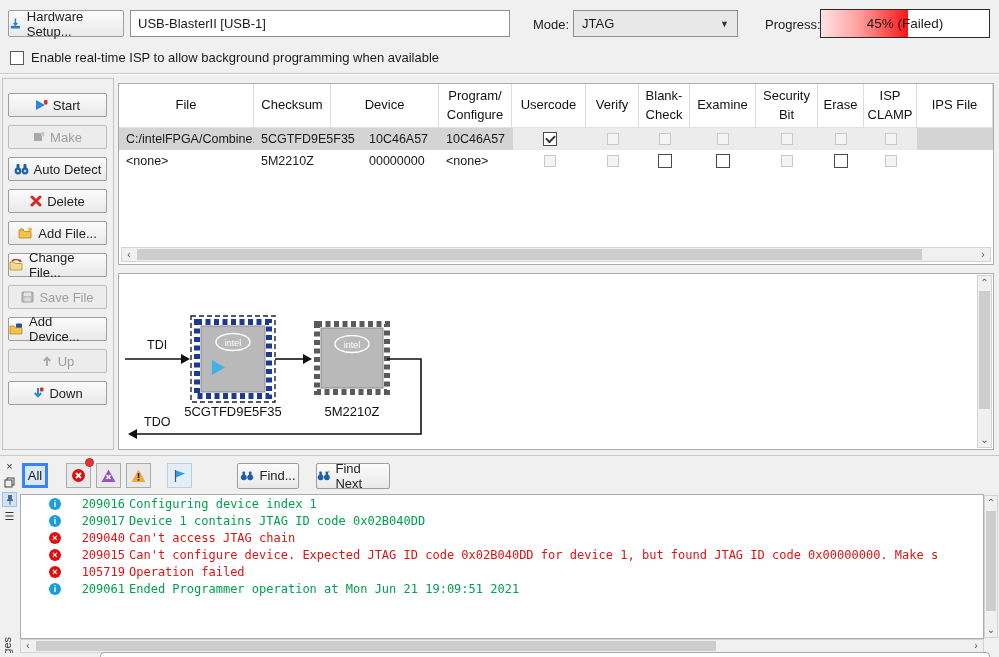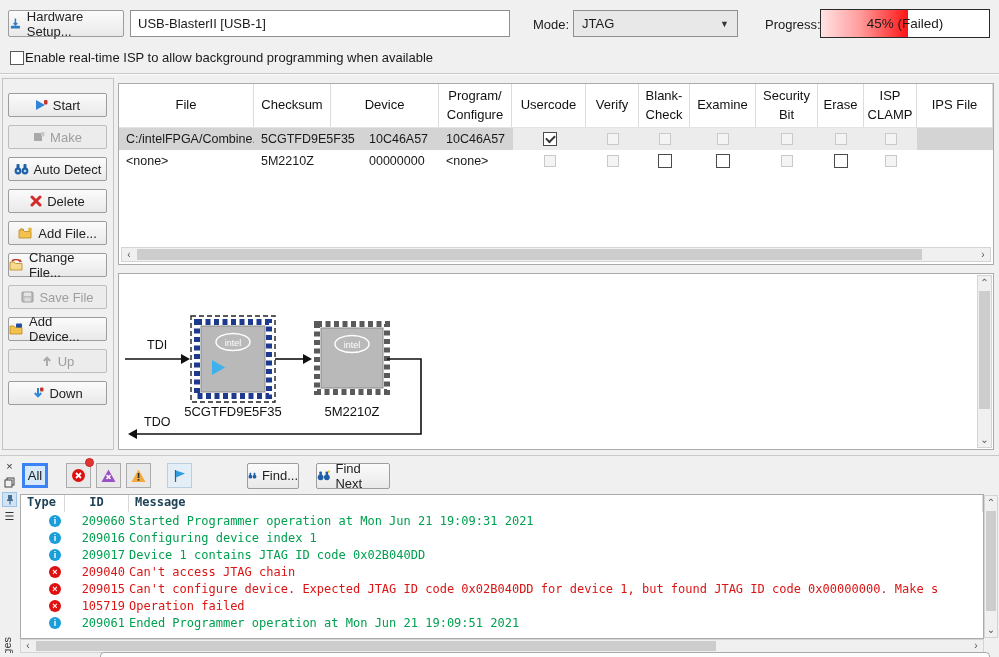--- a/index.html
+++ b/index.html
@@ -38,21 +38,21 @@
   #hw-name { left:130px; top:10px; width:380px; height:27px; }
   #mode-label { left:533px; top:17px; }
   #mode-select { left:573px; top:10px; width:165px; height:27px; background:#e8e8e8;
     border:1px solid #8f8f8f; display:flex; align-items:center; padding:0 8px; justify-content:space-between; }
   #progress-label { left:765px; top:17px; }
   #progress { left:820px; top:9px; width:170px; height:29px; border:1px solid #2a2a2a;
     background:#fff; overflow:hidden; }
   #progress-fill { position:absolute; left:0; top:0; bottom:0;
     background:linear-gradient(90deg,#ffe3e3,#ff9c9c 45%,#ff1414); }
   #progress-text { position:absolute; width:100%; text-align:center; top:6px; font-size:13.5px; }
-  #isp-row { left:10px; top:50px; display:flex; align-items:center; gap:1px; }
+  #isp-row { left:10px; top:50px; display:flex; align-items:center; gap:7px; }
   #top-sep { left:0; top:73px; width:999px; height:2px; border-top:1px solid #c9c9c9;
     border-bottom:1px solid #fbfbfb; }
 
   
   #sidebar { left:2px; top:78px; width:112px; height:372px; border:1px solid #c4c4c4; background:#f0f0f0; }
   .side-btn { position:absolute; left:5px; width:99px; height:24px; }
   .side-btn svg { flex:none; }
 
   
   #table-pane { left:118px; top:83px; width:876px; height:182px; border:1px solid #ababab; background:#fff; }
@@ -83,21 +83,21 @@
   #msg-toolbar { position:absolute; left:22px; top:6px; height:27px; display:flex; align-items:center; gap:5px; }
   #all-btn { width:26px; height:25px; background:#d5e9fa; border:3px solid #3b82f6;
     display:flex; align-items:center; justify-content:center; }
   .filt-btn { width:25px; height:25px; background:#e9e9e9; border:1px solid #ababab;
     display:flex; align-items:center; justify-content:center; position:relative; }
   .filt-btn.noborder { background:transparent; border-color:#b9cfe0; background:#e4eef7; }
   .badge { position:absolute; right:-4px; top:-6px; width:9px; height:9px; border-radius:50%;
     background:#e03535; border:1px solid #c22; }
   #filter-box { width:232px; height:23px; margin-left:8px; gap:6px; }
   #filter-box .ph { color:#8a8a8a; }
-  #find-btn { width:52px; height:26px; margin-left:50px; }
+  #find-btn { width:62px; height:26px; margin-left:40px; }
   #findnext-btn { width:74px; height:26px; margin-left:12px; }
   #msg-list { position:absolute; left:20px; top:38px; width:964px; height:145px;
     border:1px solid #ababab; background:#fff; overflow:hidden;
     font-family:"DejaVu Sans Mono", monospace; font-size:12px; }
   .mhead { display:flex; height:17px; color:#1f4257; font-weight:bold; }
   .mhead span { border-right:1px solid #d8d8d8; padding:0 6px; }
   .mcol-type { width:44px; flex:none; }
   .mcol-id { width:64px; flex:none; text-align:center; }
   .mrow { display:flex; align-items:center; height:17px; white-space:nowrap; }
   .mrow .mcol-type { display:flex; justify-content:flex-end; padding-right:4px; border:none; }
@@ -417,32 +417,20 @@
           <circle cx="11" cy="8" r="3.2" fill="#1f5fa8"></circle>
           <rect x="2.6" y="1.5" width="2.8" height="4.5" rx="1" fill="#1f5fa8"></rect>
           <rect x="9.6" y="1.5" width="2.8" height="4.5" rx="1" fill="#1f5fa8"></rect>
           <polygon points="12,0 15,1.5 12.5,3.5" fill="#f2c233"></polygon>
         </svg>
       <span>Find Next</span>
     </div>
   </div>
 
   <div id="msg-list">
-    <div class="mhead">
-      <span class="mcol-type">Type</span>
-      <span class="mcol-id">ID</span>
-      <span style="flex:1;">Message</span>
-    </div>
-    <div class="mrow t-info">
-      <span class="mcol-type">
-          <span class="msg-ico"></span>
-        </span>
-      <span class="mcol-id">209060</span>
-      <span style="flex:1;">Started Programmer operation at Mon Jun 21 19:09:31 2021</span>
-    </div>
     <div class="mrow t-info">
       <span class="mcol-type">
           <span class="msg-ico"></span>
         </span>
       <span class="mcol-id">209016</span>
       <span style="flex:1;">Configuring device index 1</span>
     </div>
     <div class="mrow t-info">
       <span class="mcol-type">
           <span class="msg-ico"></span>

